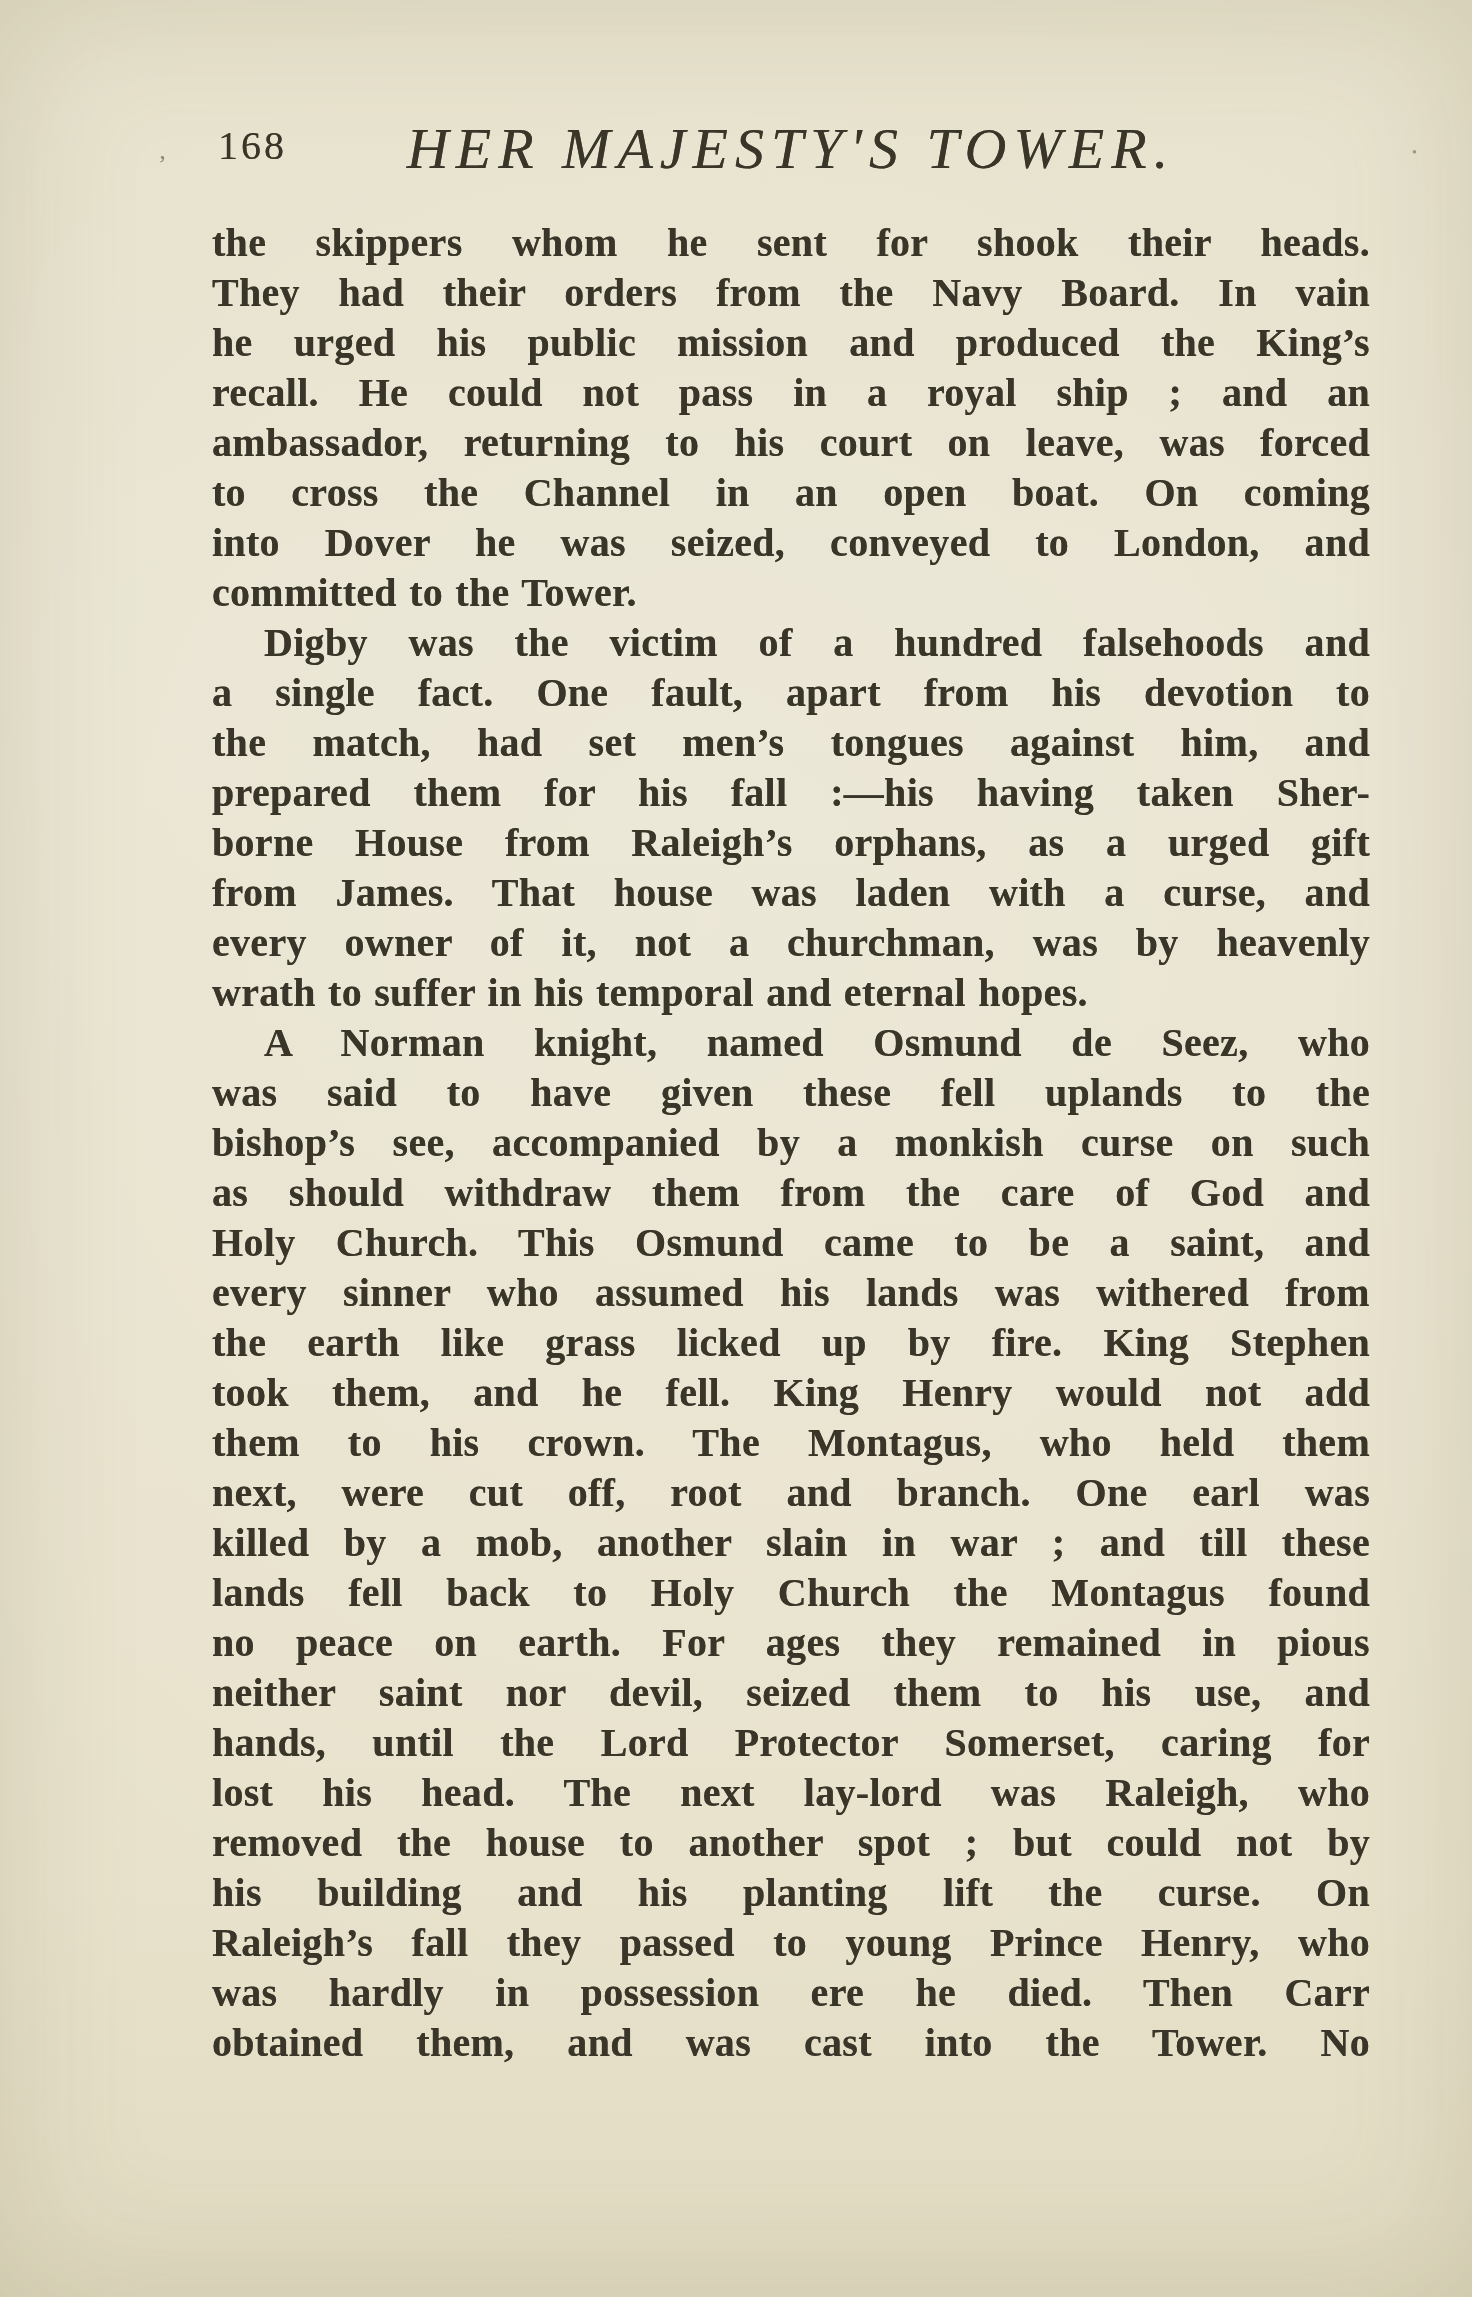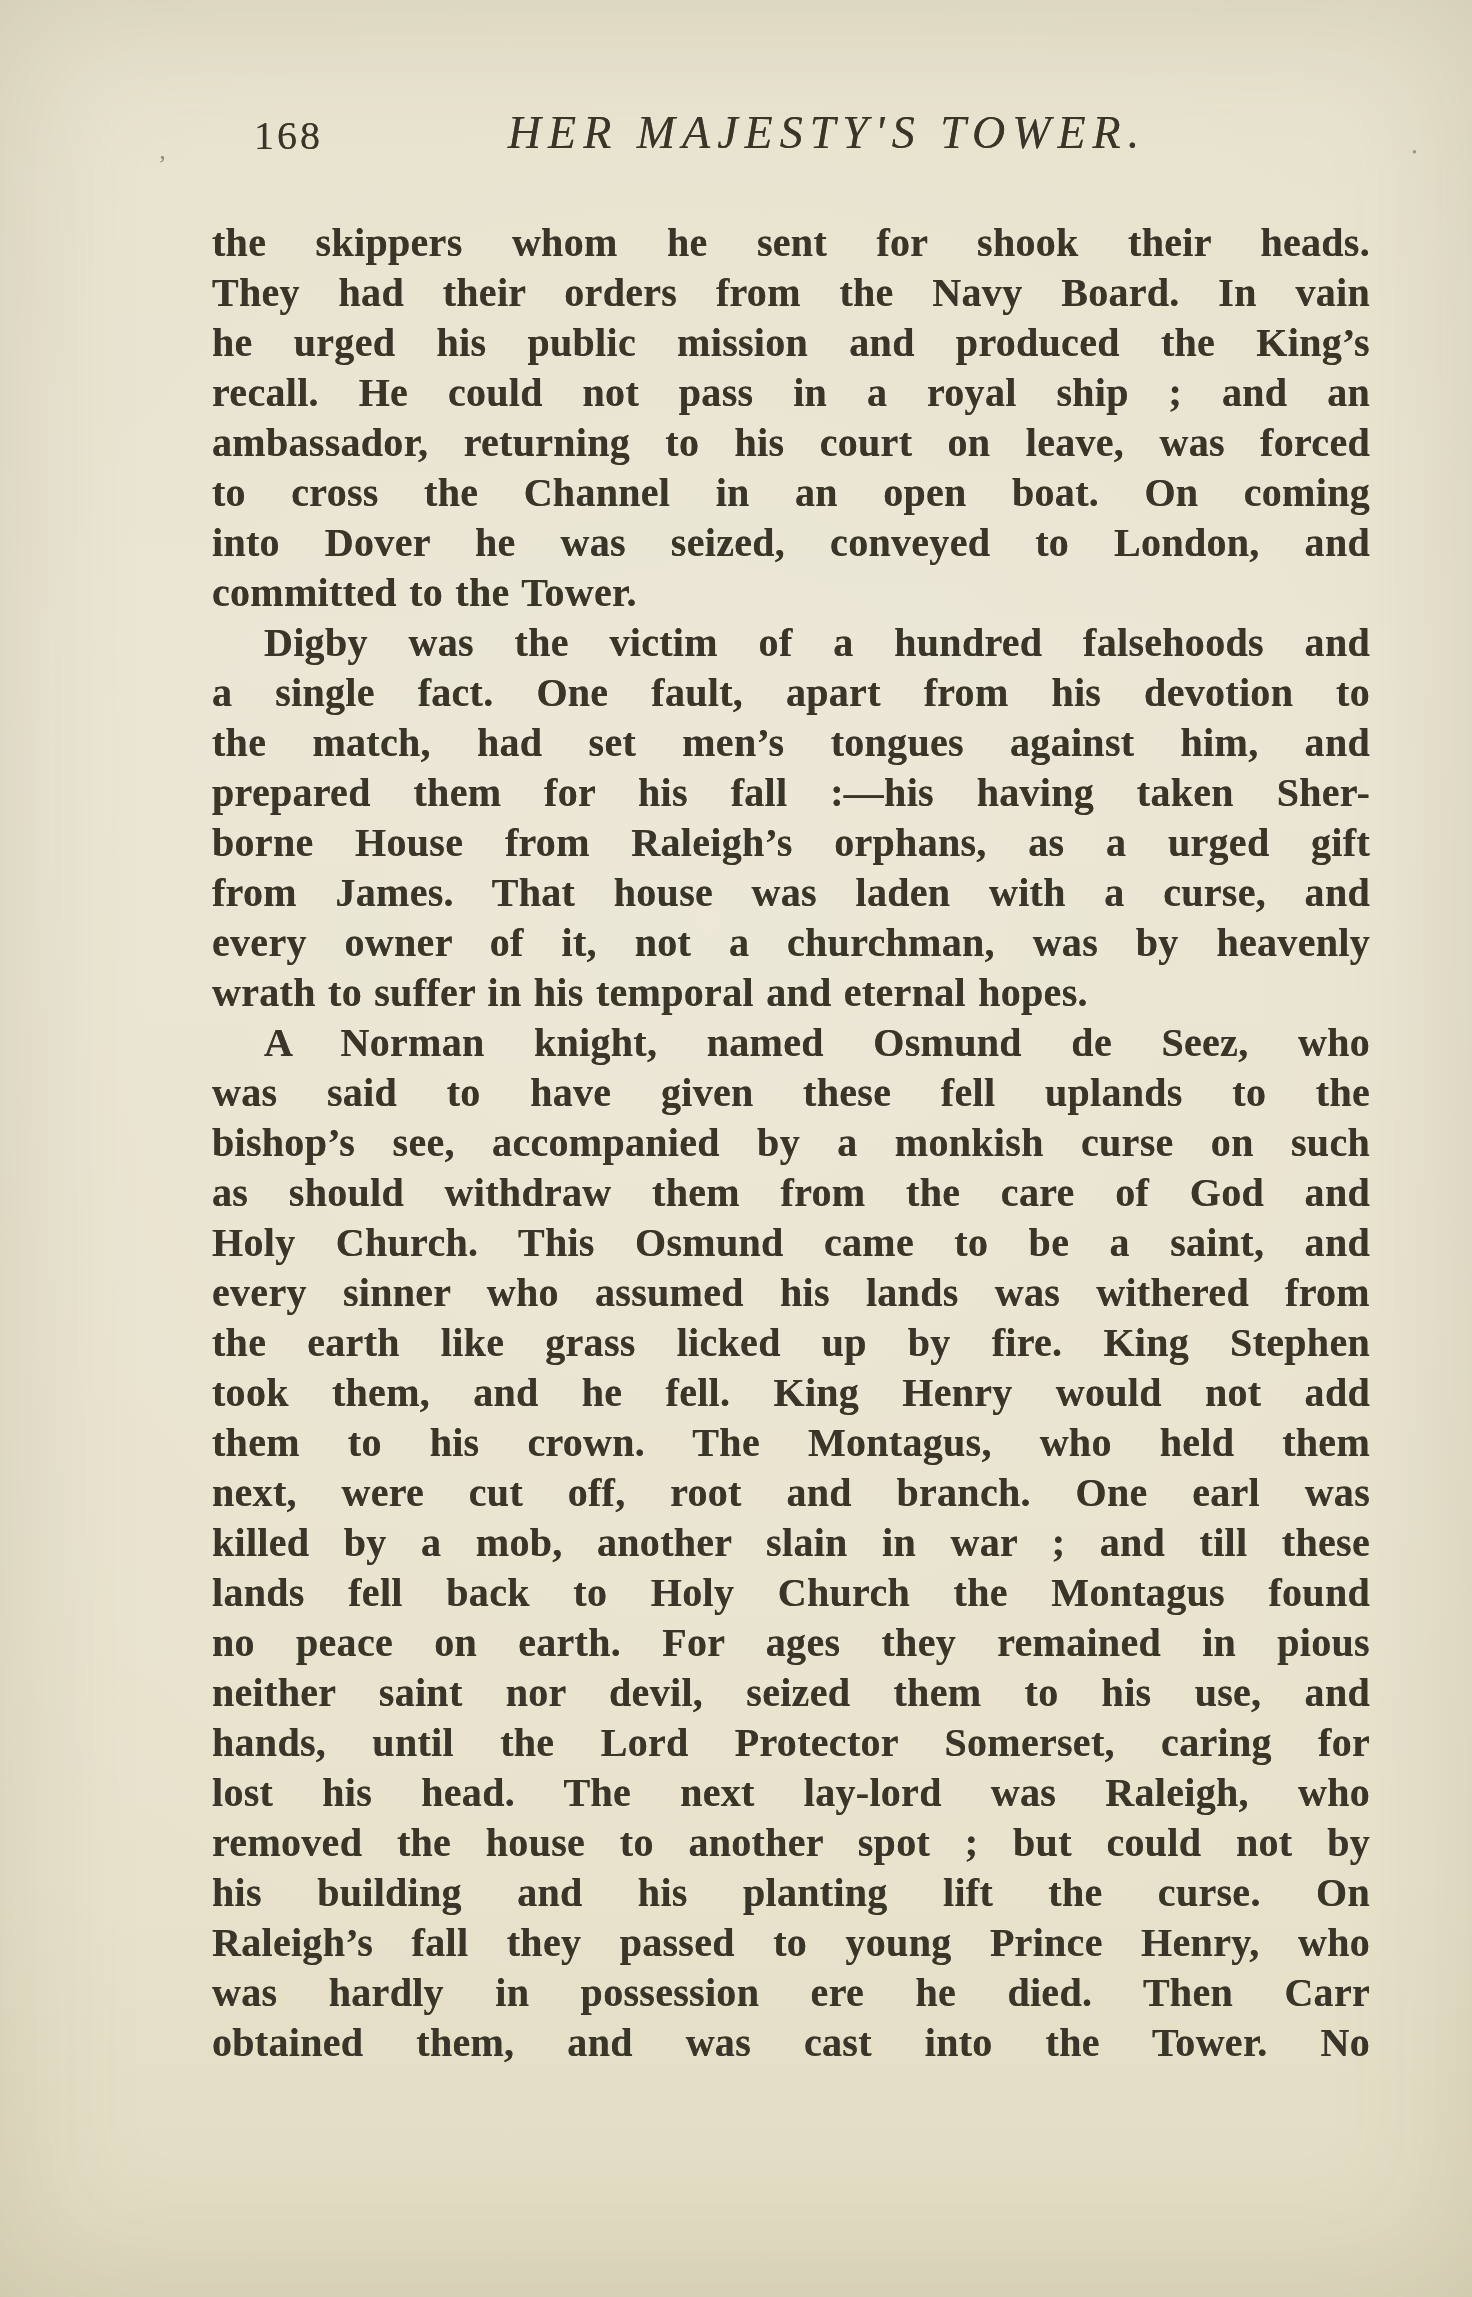--- a/index.html
+++ b/index.html
@@ -16,43 +16,42 @@
     background:
       radial-gradient(120% 85% at 48% 40%, rgba(255,255,255,0.16), rgba(255,255,255,0) 62%),
       linear-gradient(180deg, #e7e2cc 0%, var(--paper, #e9e4d1) 28%, #e8e2cc 82%, #e1dbc2 100%);
     box-shadow: inset 0 0 140px rgba(112, 98, 62, 0.18);
     color: var(--ink, #393528);
     font-family: "Liberation Serif", "DejaVu Serif", serif;
   }
 
   .running-head {
     position: absolute;
-    top: 108px;
+    top: 118px;
     left: 212px;
     width: 1158px;
     height: 64px;
-    margin-left: 36px;
   }
   .page-number {
     position: absolute;
     left: 6px;
     top: 8px;
     font-size: 40px;
     letter-spacing: 3px;
     line-height: 1;
     text-shadow: 0 0 0.6px rgba(42, 38, 26, 0.7);
   }
   .running-title {
     position: absolute;
     left: 0;
     right: 0;
     top: 2px;
     text-align: center;
     font-style: italic;
-    font-size: 46px;
+    font-size: 58px;
     letter-spacing: 7px;
     line-height: 1;
     white-space: nowrap;
     text-shadow: 0 0 0.6px rgba(42, 38, 26, 0.7);
   }
 
   .body-text {
     position: absolute;
     top: 218px;
     left: 212px;

